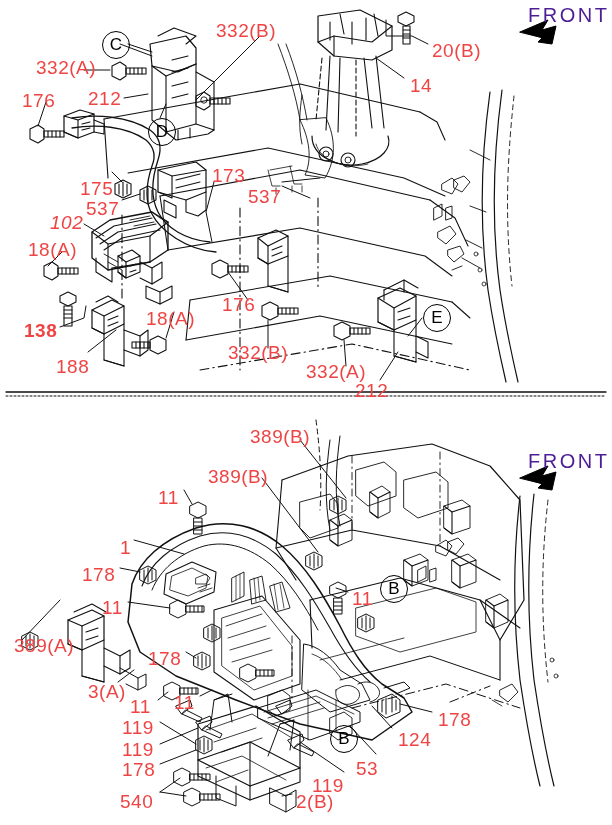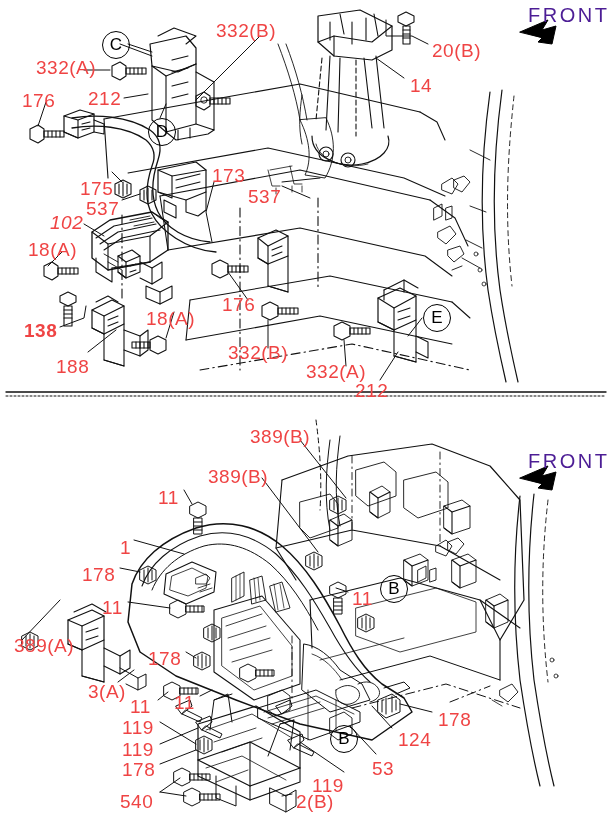--- a/index.html
+++ b/index.html
@@ -623,20 +623,20 @@
   <div class="lbl" style="left:148px; top:649px;">178</div>
   <div class="lbl" style="left:88px;  top:682px;">3(A)</div>
   <div class="lbl" style="left:130px; top:697px;">11</div>
   <div class="lbl" style="left:174px; top:693px;">11</div>
   <div class="lbl" style="left:122px; top:718px;">119</div>
   <div class="lbl" style="left:122px; top:740px;">119</div>
   <div class="lbl" style="left:122px; top:760px;">178</div>
   <div class="lbl" style="left:120px; top:792px;">540</div>
   <div class="lbl" style="left:296px; top:792px;">2(B)</div>
   <div class="lbl" style="left:312px; top:776px;">119</div>
-  <div class="lbl" style="left:372px; top:759px;">53</div>
+  <div class="lbl" style="left:356px; top:759px;">53</div>
   <div class="lbl" style="left:398px; top:730px;">124</div>
   <div class="lbl" style="left:438px; top:710px;">178</div>
 
   <div class="circ" style="left:380px; top:575px;">B</div>
   <div class="circ" style="left:330px; top:725px;">B</div>
 
 </div>
 
 </body></html>

